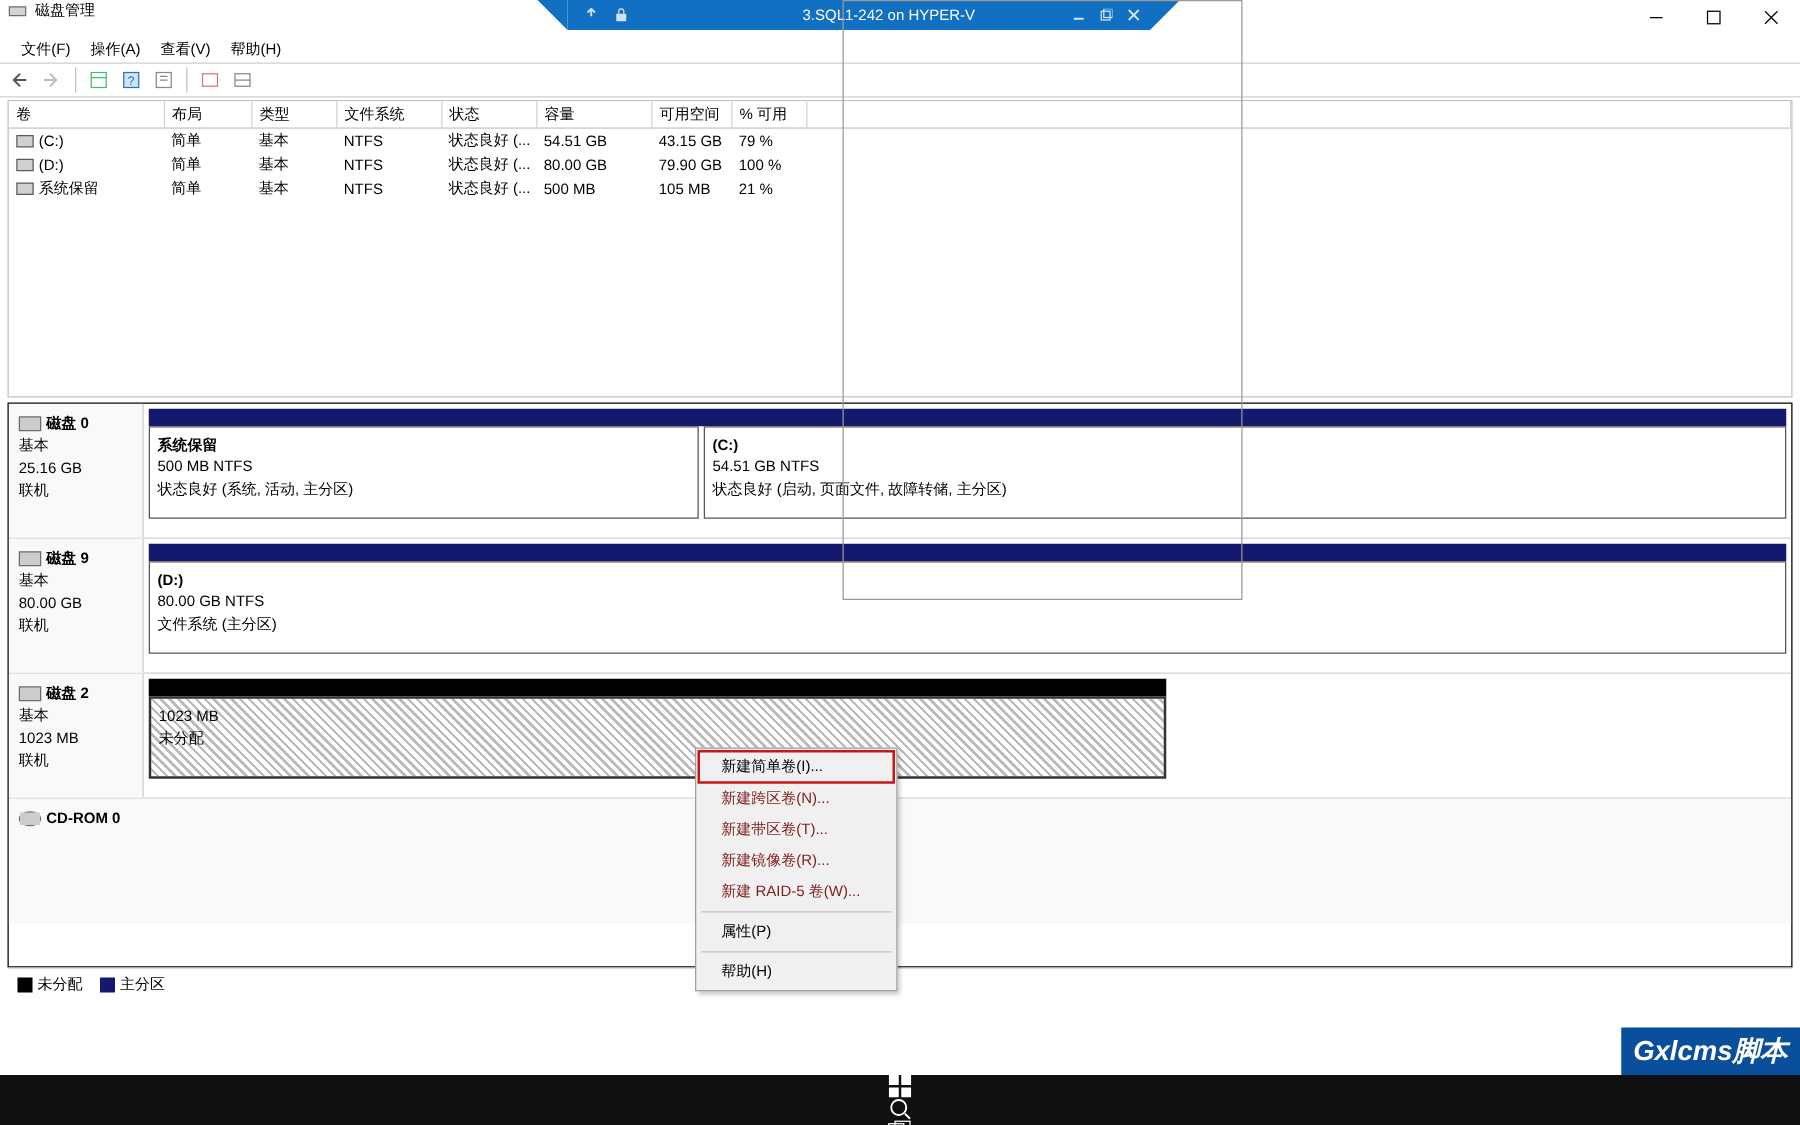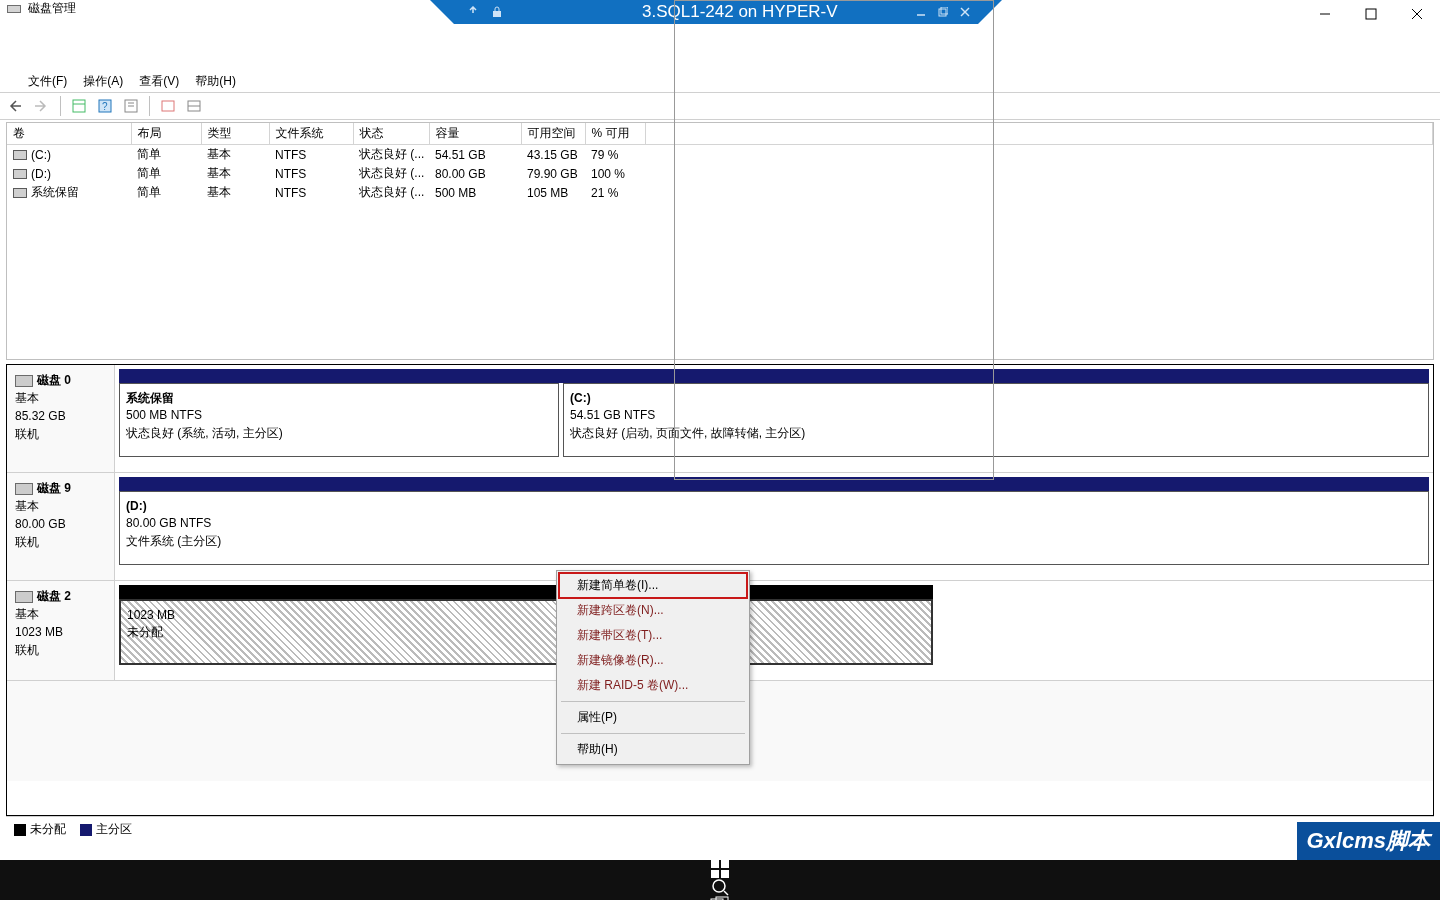--- a/index.html
+++ b/index.html
@@ -5,29 +5,29 @@
 * { box-sizing: border-box; margin: 0; padding: 0; font-family: "Microsoft YaHei", "Segoe UI", sans-serif; }
 body { background: #fff; font-size: 12px; overflow: hidden; width: 1440px; height: 900px; position: relative; }
 
 
 .titlebar { height: 28px; background: #fff; display: flex; align-items: flex-start; position: relative; border-bottom: 0; }
 .titlebar .ticon { width: 16px; height: 16px; margin: 0 6px; display: inline-flex; align-items: center; justify-content: center; }
 .titlebar .ttext { font-size: 12px; color: #000; }
 .vm-band { position: absolute; left: 430px; top: 0; height: 24px; display: flex; align-items: center; }
 .vm-trap-l { width: 0; height: 0; border-top: 24px solid #1170c1; border-left: 24px solid transparent; }
 .vm-trap-r { width: 0; height: 0; border-top: 24px solid #1170c1; border-right: 24px solid transparent; }
-.vm-mid { background: #1170c1; height: 24px; display: flex; align-items: center; color: #fff; font-size: 17px; padding: 0 40px 0 10px; position: relative; }
+.vm-mid { background: #1170c1; height: 24px; display: flex; align-items: center; color: #fff; font-size: 12px; padding: 0 40px 0 10px; position: relative; }
 .vm-mid .vmbtn { width: 18px; height: 18px; display: inline-flex; align-items: center; justify-content: center; margin-right: 6px; color:#cfe3f6; }
 .vm-r { position: absolute; right: 4px; display: flex; gap: 4px; }
 .vm-r span { width: 18px; height: 18px; display: inline-flex; align-items: center; justify-content: center; color: #cfe3f6; }
 .win-btns { position: absolute; right: 0; top: 0; display: flex; }
 .win-btns div { width: 46px; height: 28px; display: flex; align-items: center; justify-content: center; color: #333; }
 
 
-.menubar { height: 22px; display: flex; align-items: center; padding: 0 20px; margin-top: 42px; }
+.menubar { height: 22px; display: flex; align-items: center; padding: 0 9px; }
 .menubar span { padding: 2px 8px; }
 
 
 .toolbar { height: 28px; border-top: 1px solid #d0d0d0; border-bottom: 1px solid #d0d0d0; display: flex; align-items: center; padding: 0 4px; gap: 2px; }
 .toolbar .tbtn { width: 24px; height: 22px; display: flex; align-items: center; justify-content: center; border: 1px solid transparent; }
 .toolbar .sep { width: 1px; height: 20px; background: #c0c0c0; margin: 0 4px; }
 
 
 .voltable { border: 1px solid #bfbfbf; margin: 2px 6px 0 6px; height: 238px; background: #fff; overflow: hidden; position: relative; }
 .voltable table { width: 100%; border-collapse: collapse; table-layout: fixed; }
@@ -48,21 +48,21 @@
 .pbox-row { display: flex; gap: 4px; }
 .pbox { border: 1px solid #555; padding: 6px; font-size: 12px; line-height: 1.45; background: #fff; flex: 1; }
 .pbox.thick { border: 2px solid #333; }
 .hatched { background: repeating-linear-gradient(45deg, #fff, #fff 3px, #bbb 3px, #bbb 5px); }
 
 
 .legend { height: 26px; border-top: 1px solid #d0d0d0; margin: 0 6px; padding: 4px 8px; display: flex; align-items: center; gap: 14px; font-size: 12px; }
 .legend .sw { display: inline-block; width: 12px; height: 12px; margin-right: 4px; vertical-align: middle; }
 
 
-.ctxmenu { position: absolute; left: 556px; top: 570px; width: 194px; background: #f0f0f0; border: 1px solid #a0a0a0; box-shadow: 2px 2px 4px rgba(0,0,0,0.25); padding: 2px; z-index: 100; }
+.ctxmenu { position: absolute; left: 556px; top: 598px; width: 162px; background: #f0f0f0; border: 1px solid #a0a0a0; box-shadow: 2px 2px 4px rgba(0,0,0,0.25); padding: 2px; z-index: 100; }
 .ctxmenu .mi { padding: 4px 18px; font-size: 12px; }
 .ctxmenu .mi.disabled { color: #7f1d1d; }
 .ctxmenu .msep { height: 1px; background: #c0c0c0; margin: 3px 2px; }
 .ctxmenu .mi.hl { outline: 2px solid #c81818; outline-offset: -1px; }
 
 
 .ghost { position: absolute; left: 674px; top: 0; width: 320px; height: 480px; border: 1px solid #999; background: rgba(255,255,255,0.0); pointer-events:none; z-index: 50; }
 
 
 .taskbar { position: absolute; bottom: 0; left: 0; right: 0; height: 40px; background: #101010; display: flex; align-items: center; flex-direction: column; }
@@ -258,21 +258,21 @@
       </tbody>
   </table>
 </div>
 
 <div class="diskpane">
 
   <div class="diskrow" style="height:108px">
     <div class="dhead">
       <div><span class="dicon"></span><b>磁盘 0</b></div>
       <div>基本</div>
-      <div>85.32 GB</div>
+      <div>25.16 GB</div>
       <div>联机</div>
     </div>
     <div class="dbody">
       <div class="stripe"></div>
       <div class="pbox-row" style="height:74px">
         <div class="pbox" style="flex:0 0 440px">
           <b>系统保留</b><br>
           <span>500 MB NTFS</span><br>
           <span>状态良好 (系统, 活动, 主分区)</span>
         </div>
@@ -317,20 +317,21 @@
         <div class="pbox thick hatched">
           <span>1023 MB</span><br>
           <span>未分配</span>
         </div>
       </div>
     </div>
   </div>
 
   <div class="diskrow" style="height:100px; border-bottom:none">
     <div class="dhead" style="width:100%; border-right:none">
+      <div><span class="dicon" style="border-radius:50%"></span><b>CD-ROM 0</b></div>
       <div style="height:14px"></div>
     </div>
   </div>
 
 </div>
 
 <div class="legend">
   <span><span class="sw" style="background:#000"></span><span>未分配</span></span>
   <span><span class="sw" style="background:#15196e"></span><span>主分区</span></span>
 </div>

